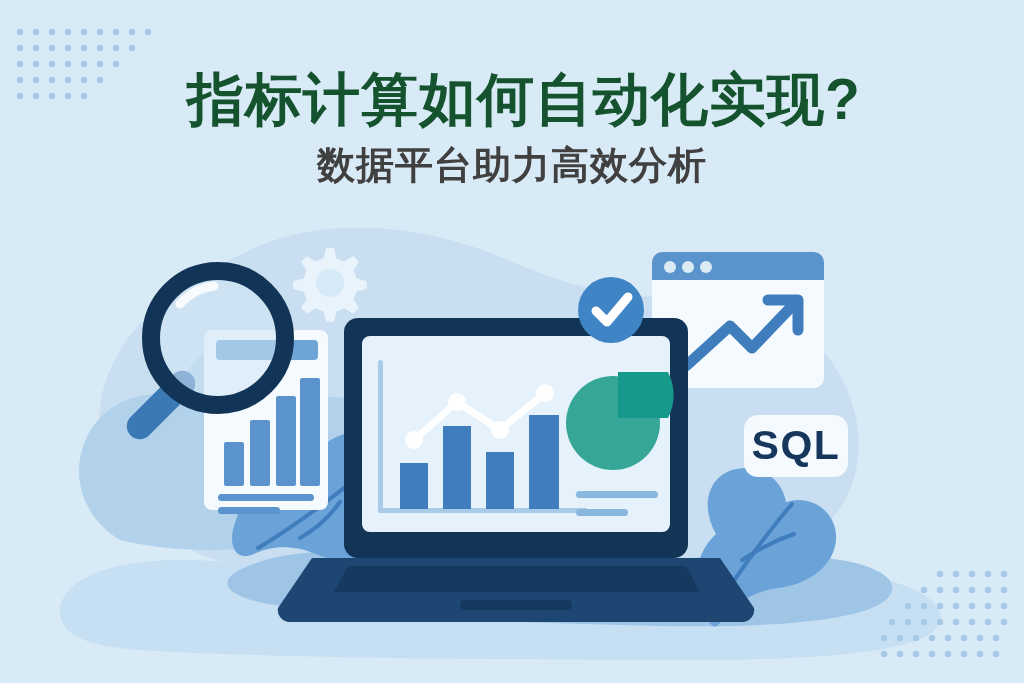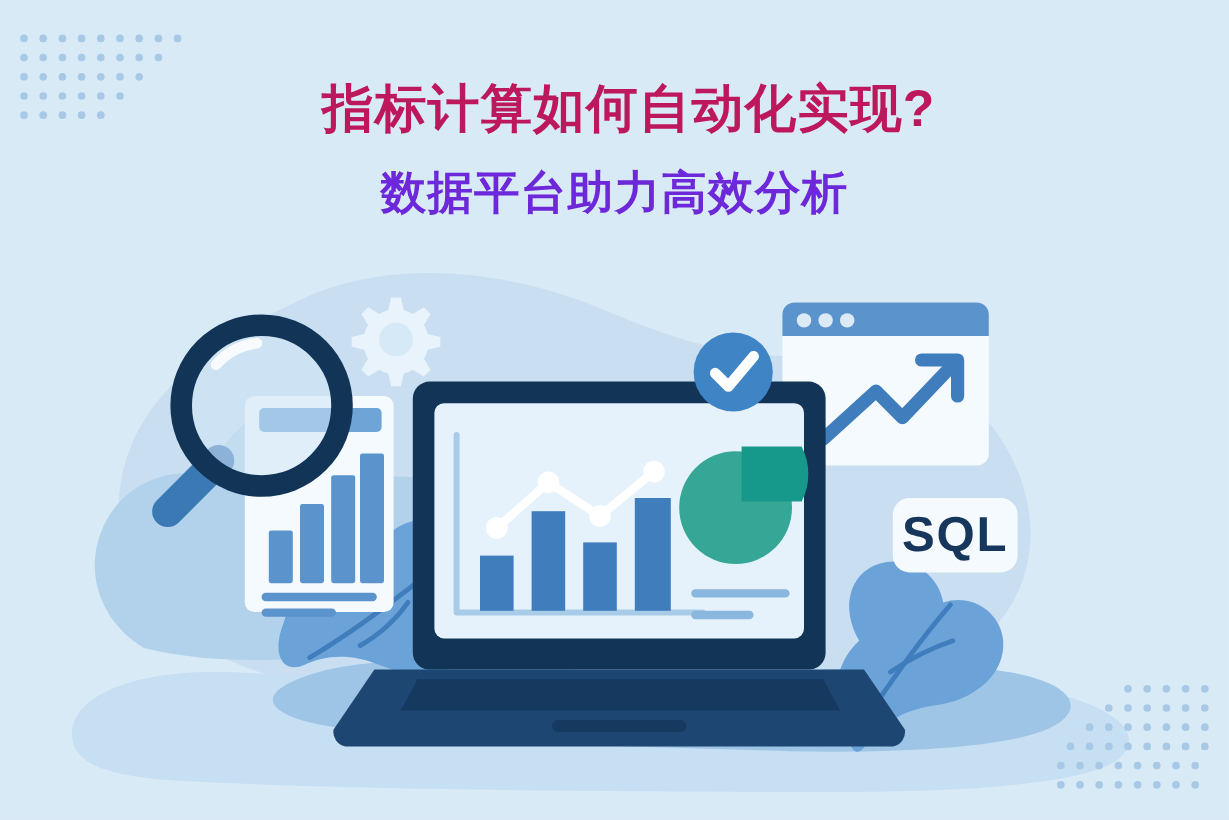--- a/index.html
+++ b/index.html
@@ -29,36 +29,36 @@
     left: 0;
     top: 0;
     width: 1024px;
     text-align: center;
     z-index: 6;
     pointer-events: none;
   }
   #title-text {
     margin: 0;
     padding-top: 66px;
-    font-size: 43px;
+    font-size: 57px;
     line-height: 1.18;
     font-weight: 700;
     letter-spacing: 1px;
-    color: #be185d;
+    color: #14532d;
     font-family: "Liberation Sans", "DejaVu Sans", sans-serif;
     padding-left: 24px;
   }
   #subtitle-text {
-    margin: 12px;
+    margin: 0;
     padding-top: 10px;
     font-size: 38px;
     line-height: 1.2;
     font-weight: 700;
     letter-spacing: 1px;
-    color: #6d28d9;
+    color: #404040;
     font-family: "Liberation Sans", "DejaVu Sans", sans-serif;
   }
   .sql-label {
     font-family: "Liberation Sans", "DejaVu Sans", sans-serif;
     font-size: 41px;
     font-weight: 700;
     letter-spacing: 1.5px;
     fill: #17365c;
   }
 </style>

